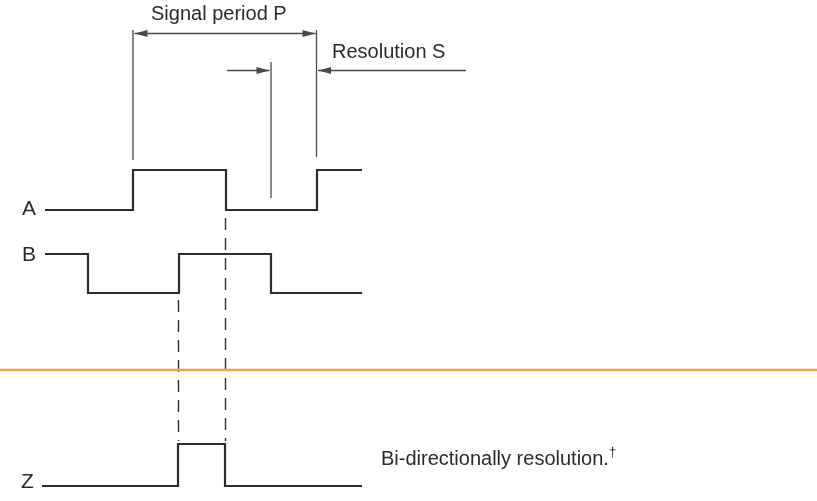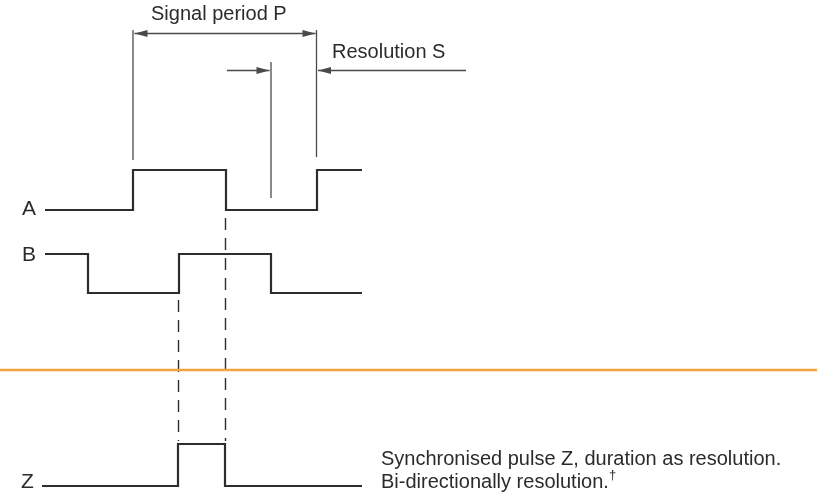--- a/index.html
+++ b/index.html
@@ -72,19 +72,18 @@
 
   <div class="t resolution">Resolution S</div>
 
   <div class="t sig sig-a">A</div>
 
   <div class="t sig sig-b">B</div>
 
   <div class="t sig sig-z">Z</div>
 
   <div class="t note">
-    <div>Synchronised pulse Z, duration as resolution.</div>
     <div>
       <span>Bi-directionally resolution.</span><sup>†</sup>
     </div>
   </div>
 
 </div>
 
 </body></html>

